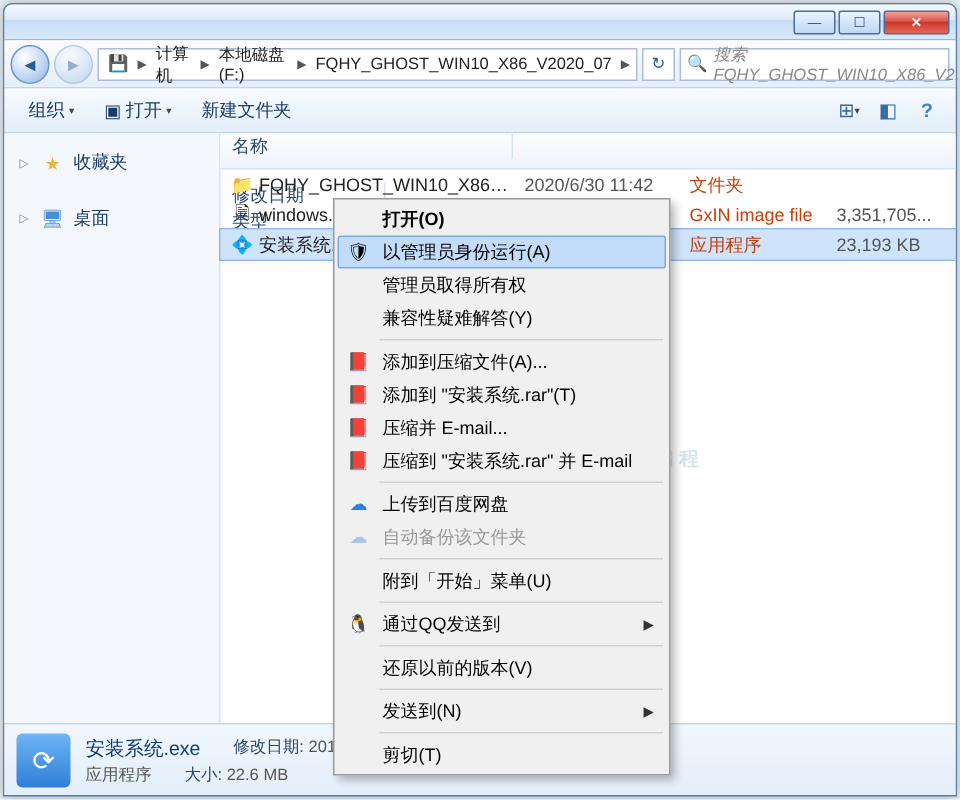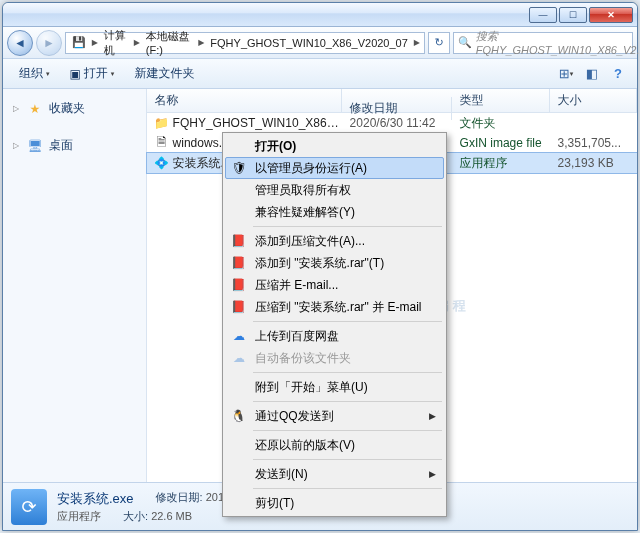--- a/index.html
+++ b/index.html
@@ -28,30 +28,30 @@
 .tb-spacer { flex: 1; }
 .tb-icon { width: 22px; height: 20px; display: flex; align-items: center; justify-content: center; color: #3b6aa4; cursor: pointer; font-size: 13px; }
 
 .body { flex: 1; display: flex; overflow: hidden; background: #fff; }
 .sidebar { width: 175px; background: #f4f8fd; border-right: 1px solid #d9e4f1; padding: 8px 6px; font-size: 12px; }
 .side-item { display: flex; align-items: center; gap: 6px; padding: 3px 4px; color: #1a3b66; cursor: pointer; }
 .side-item .tri { font-size: 8px; color: #888; width: 8px; }
 .side-item .ico { width: 16px; height: 16px; display: flex; align-items: center; justify-content: center; }
 
 .content { flex: 1; display: flex; flex-direction: column; position: relative; }
-.cols { height: 24px; background: linear-gradient(#fdfeff,#eef4fb); border-bottom: 1px solid #d9e4f1; display: flex; align-items: center; font-size: 12px; color: #2b4666; }
+.cols { height: 24px; background: linear-gradient(#fdfeff,#eef4fb); border-bottom: 1px solid #d9e4f1; display: flex; align-items: flex-start; font-size: 12px; color: #2b4666; flex-direction: column; }
 .col { padding: 0 8px; border-right: 1px solid #d9e4f1; height: 100%; display: flex; align-items: center; cursor: pointer; }
 .c-name { width: 195px; } .c-date { width: 110px; margin-top: 16px; } .c-type { width: 98px; } .c-size { flex: 1; }
 
 .rows { font-size: 12px; color: #222; }
 .row { height: 20px; display: flex; align-items: center; padding: 0; }
 .row .fico { width: 18px; display: flex; justify-content: center; margin-left: 6px; }
 .row .fname { width: 171px; padding-left: 2px; overflow: hidden; text-overflow: ellipsis; white-space: nowrap; cursor: pointer; }
 .row .fdate { width: 110px; color: #555; padding-left: 8px; }
-.row .ftype { width: 98px; color: #14532d; padding-left: 8px; overflow: hidden; white-space: nowrap; }
+.row .ftype { width: 98px; color: #c2410c; padding-left: 8px; overflow: hidden; white-space: nowrap; }
 .row .fsize { color: #555; padding-left: 8px; padding-right: 16px; flex: 1; }
 .row.sel { background: #cfe4fb; outline: 1px solid #8fb8e8; }
 
 .ctx-menu { position: absolute; left: 222px; top: 132px; width: 225px; background: #f0f0f0; border: 1px solid #9a9a9a; box-shadow: 3px 3px 6px rgba(0,0,0,.3); font-size: 12px; padding: 2px; z-index: 50; }
 .ctx-item { height: 22px; display: flex; align-items: center; padding-left: 30px; position: relative; cursor: pointer; }
 .ctx-item:hover, .ctx-item.hi { background: #c3dcf9; border: 1px solid #7da9e0; border-radius: 2px; padding-left: 29px; }
 .ctx-item.hi .cico { left: 5px; }
 .ctx-item .cico { position: absolute; left: 6px; width: 16px; height: 16px; display: flex; align-items: center; justify-content: center; font-size: 12px; }
 .ctx-item .arrow { margin-left: auto; margin-right: 8px; font-size: 9px; color: #333; }
 .ctx-item.bold { font-weight: bold; }

